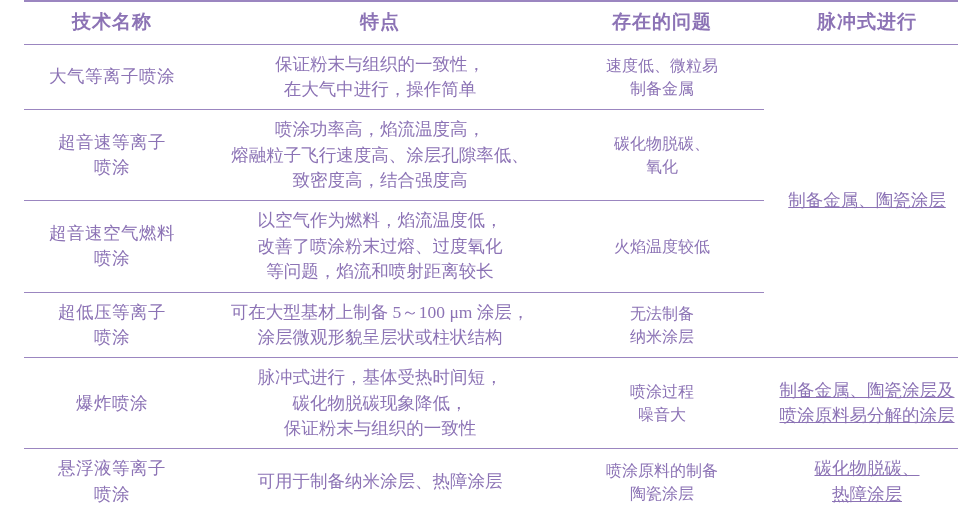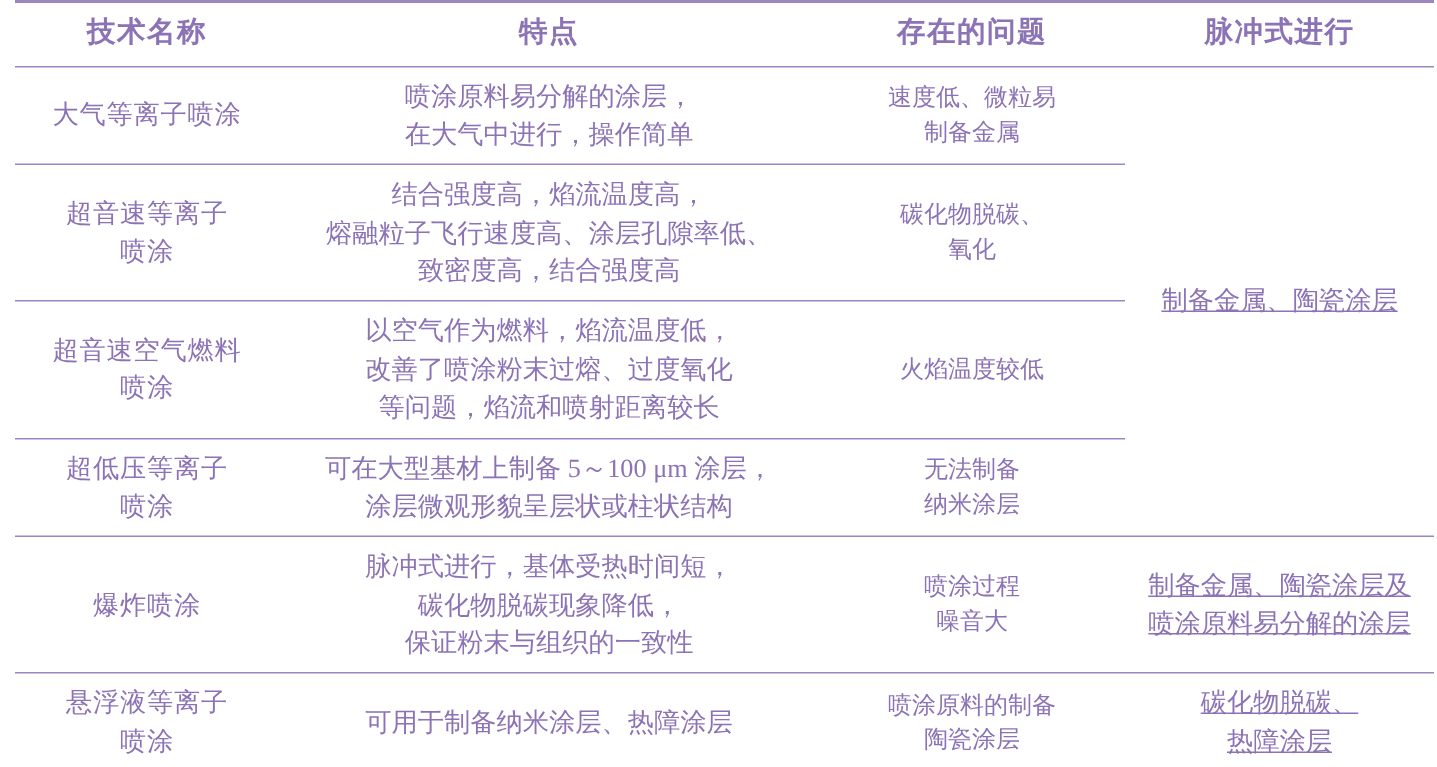--- a/index.html
+++ b/index.html
@@ -11,21 +11,21 @@
     width: 958px;
     height: 511px;
     font-family: "Liberation Serif", "DejaVu Serif", serif;
     color: #8c73b5;
     overflow: hidden;
   }
   #table-wrap {
     width: 958px;
     height: 511px;
     box-sizing: border-box;
-    padding: 0 10px;
+    padding: 0 24px;
   }
   table.spray-table {
     width: 946px;
     border-collapse: collapse;
     table-layout: fixed;
     font-size: 17.5px;
     line-height: 1.45;
     color: #8c73b5;
   }
   table.spray-table col.c1 { width: 176px; }
@@ -96,21 +96,21 @@
     <tbody>
 
       <tr>
         <td class="name-cell">
           <div class="cell-lines">
             <span>大气等离子喷涂</span>
           </div>
         </td>
         <td class="feat-cell">
           <div class="cell-lines">
-            <span>喷涂原料易分解的涂层，</span>
+            <span>保证粉末与组织的一致性，</span>
             <span>在大气中进行，操作简单</span>
           </div>
         </td>
         <td class="prob-cell">
           <div class="cell-lines">
             <span>速度低、微粒易</span>
             <span>制备金属</span>
           </div>
         </td>
         <td class="use-cell rowspan-cell" rowspan="4">
@@ -122,21 +122,21 @@
 
       <tr>
         <td class="name-cell">
           <div class="cell-lines">
             <span>超音速等离子</span>
             <span>喷涂</span>
           </div>
         </td>
         <td class="feat-cell">
           <div class="cell-lines">
-            <span>结合强度高，焰流温度高，</span>
+            <span>喷涂功率高，焰流温度高，</span>
             <span>熔融粒子飞行速度高、涂层孔隙率低、</span>
             <span>致密度高，结合强度高</span>
           </div>
         </td>
         <td class="prob-cell">
           <div class="cell-lines">
             <span>碳化物脱碳、</span>
             <span>氧化</span>
           </div>
         </td>

